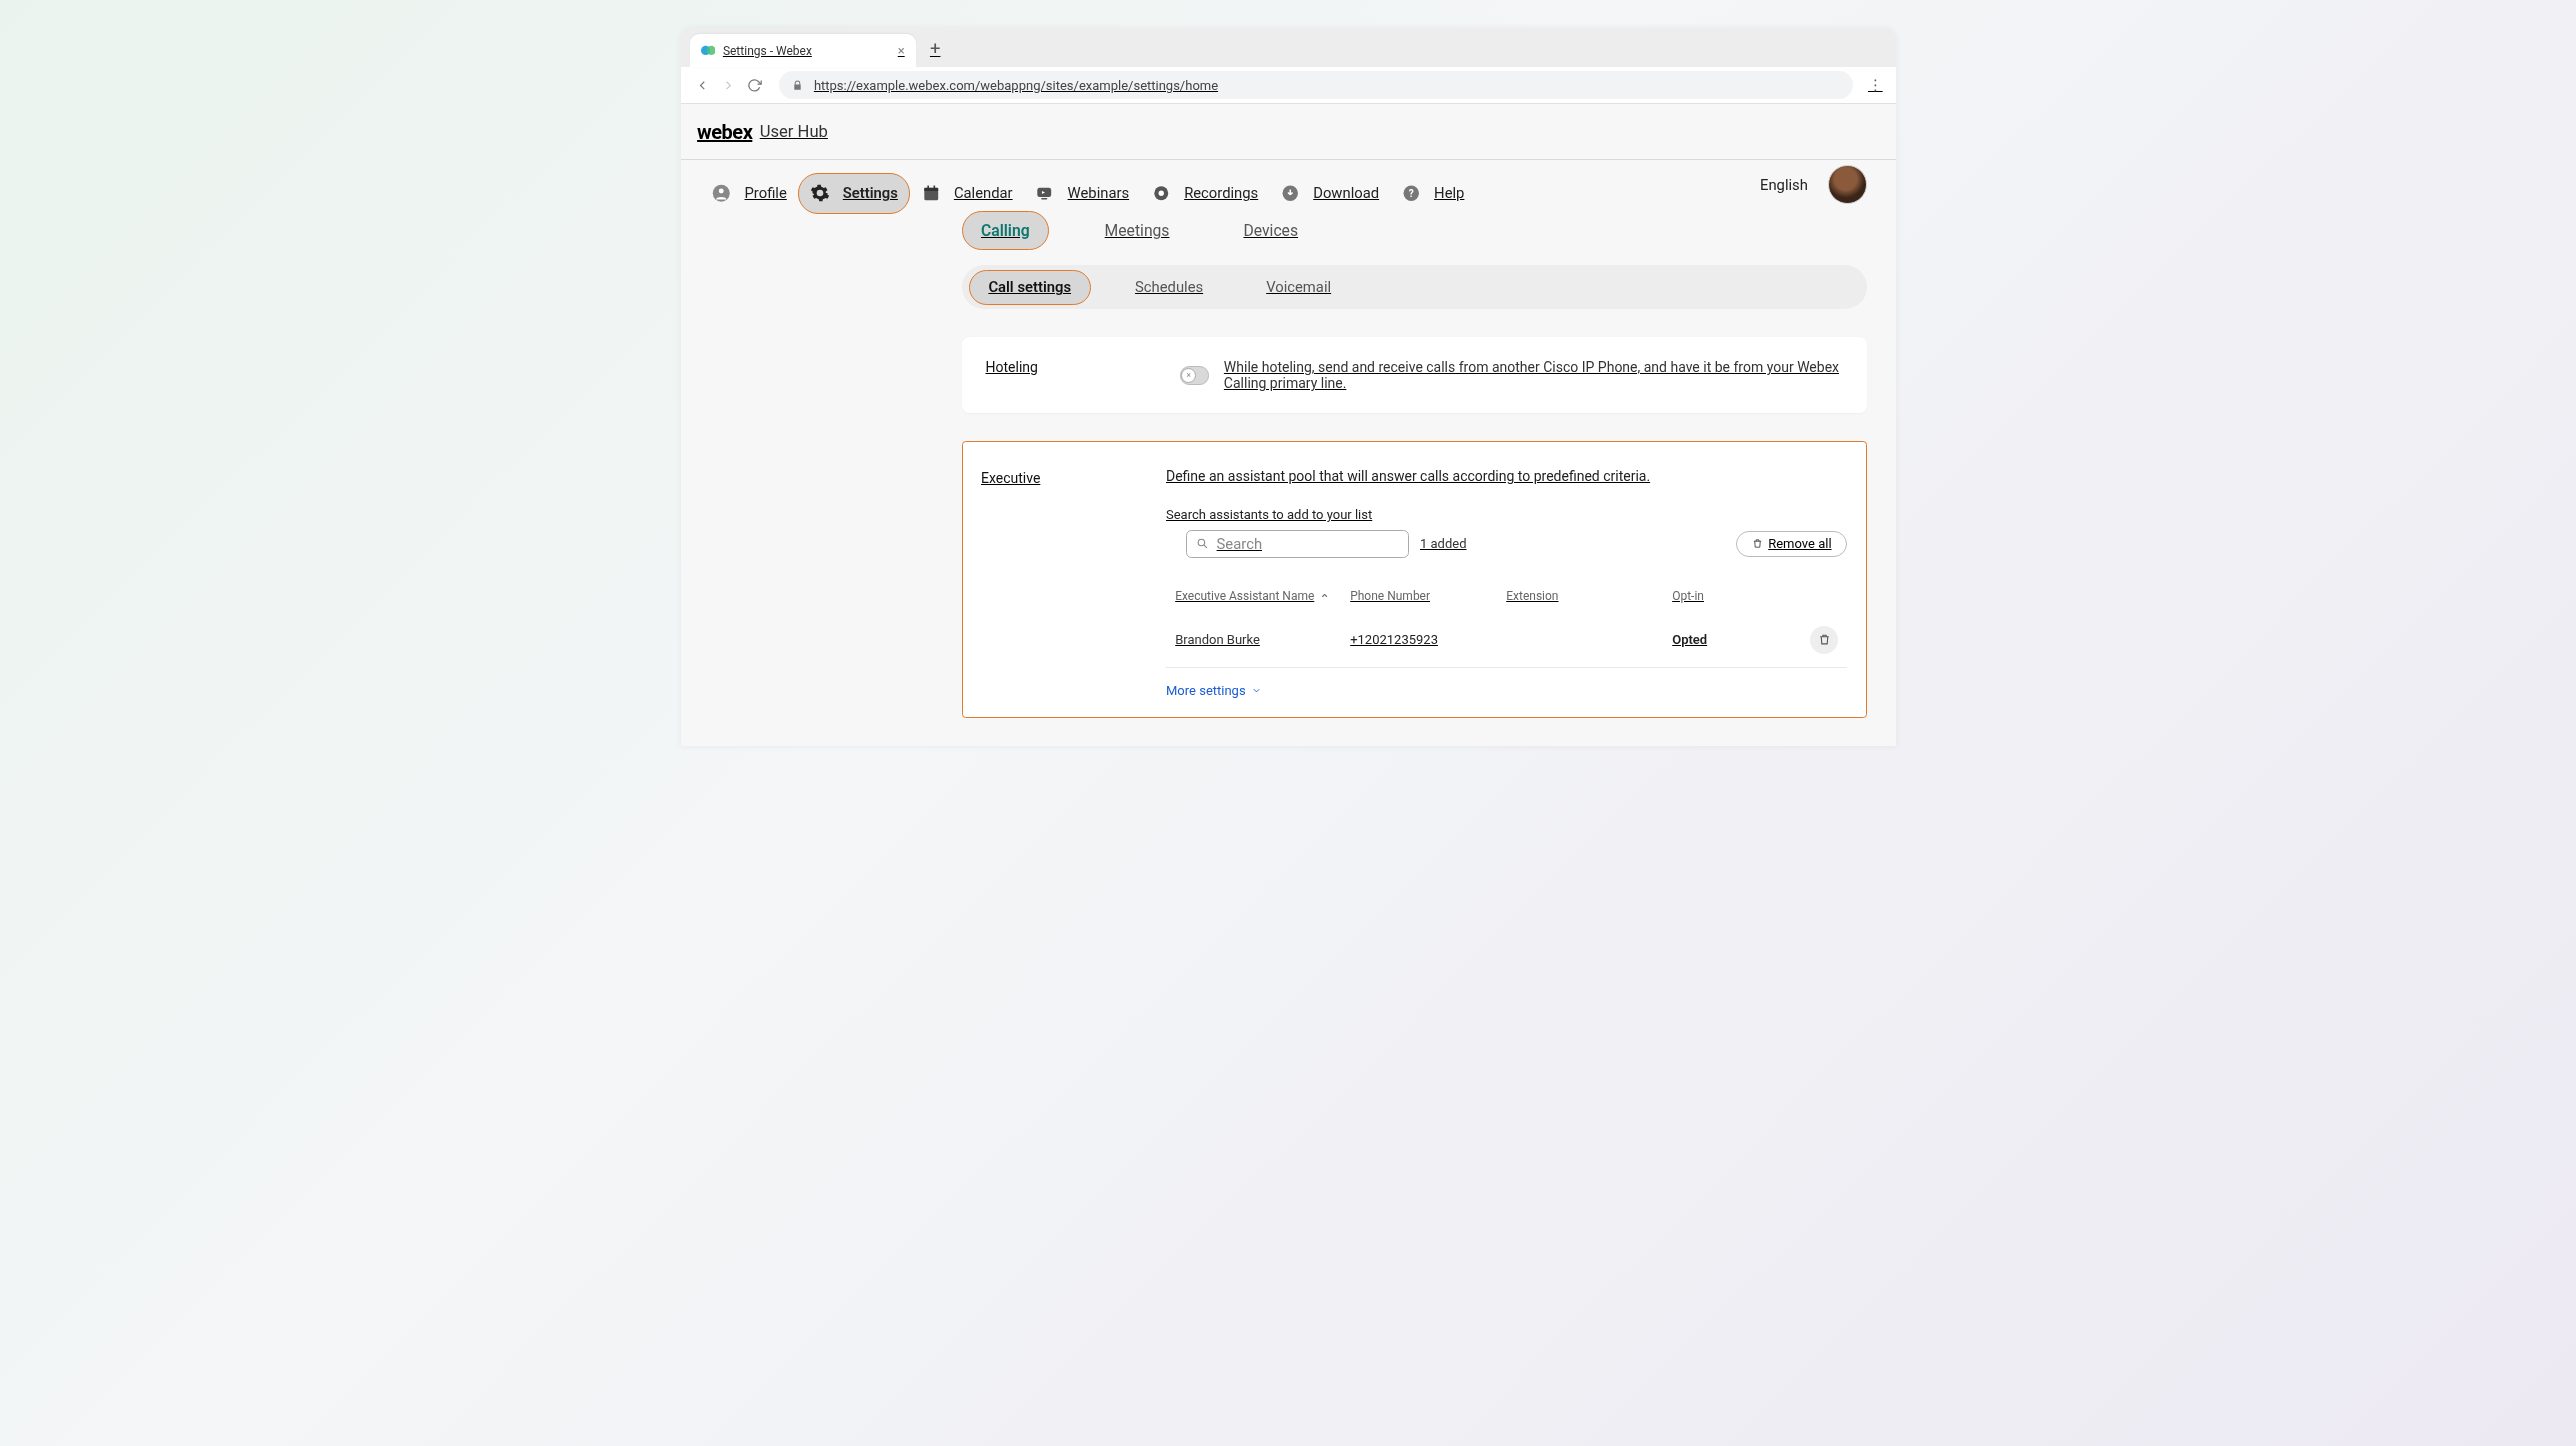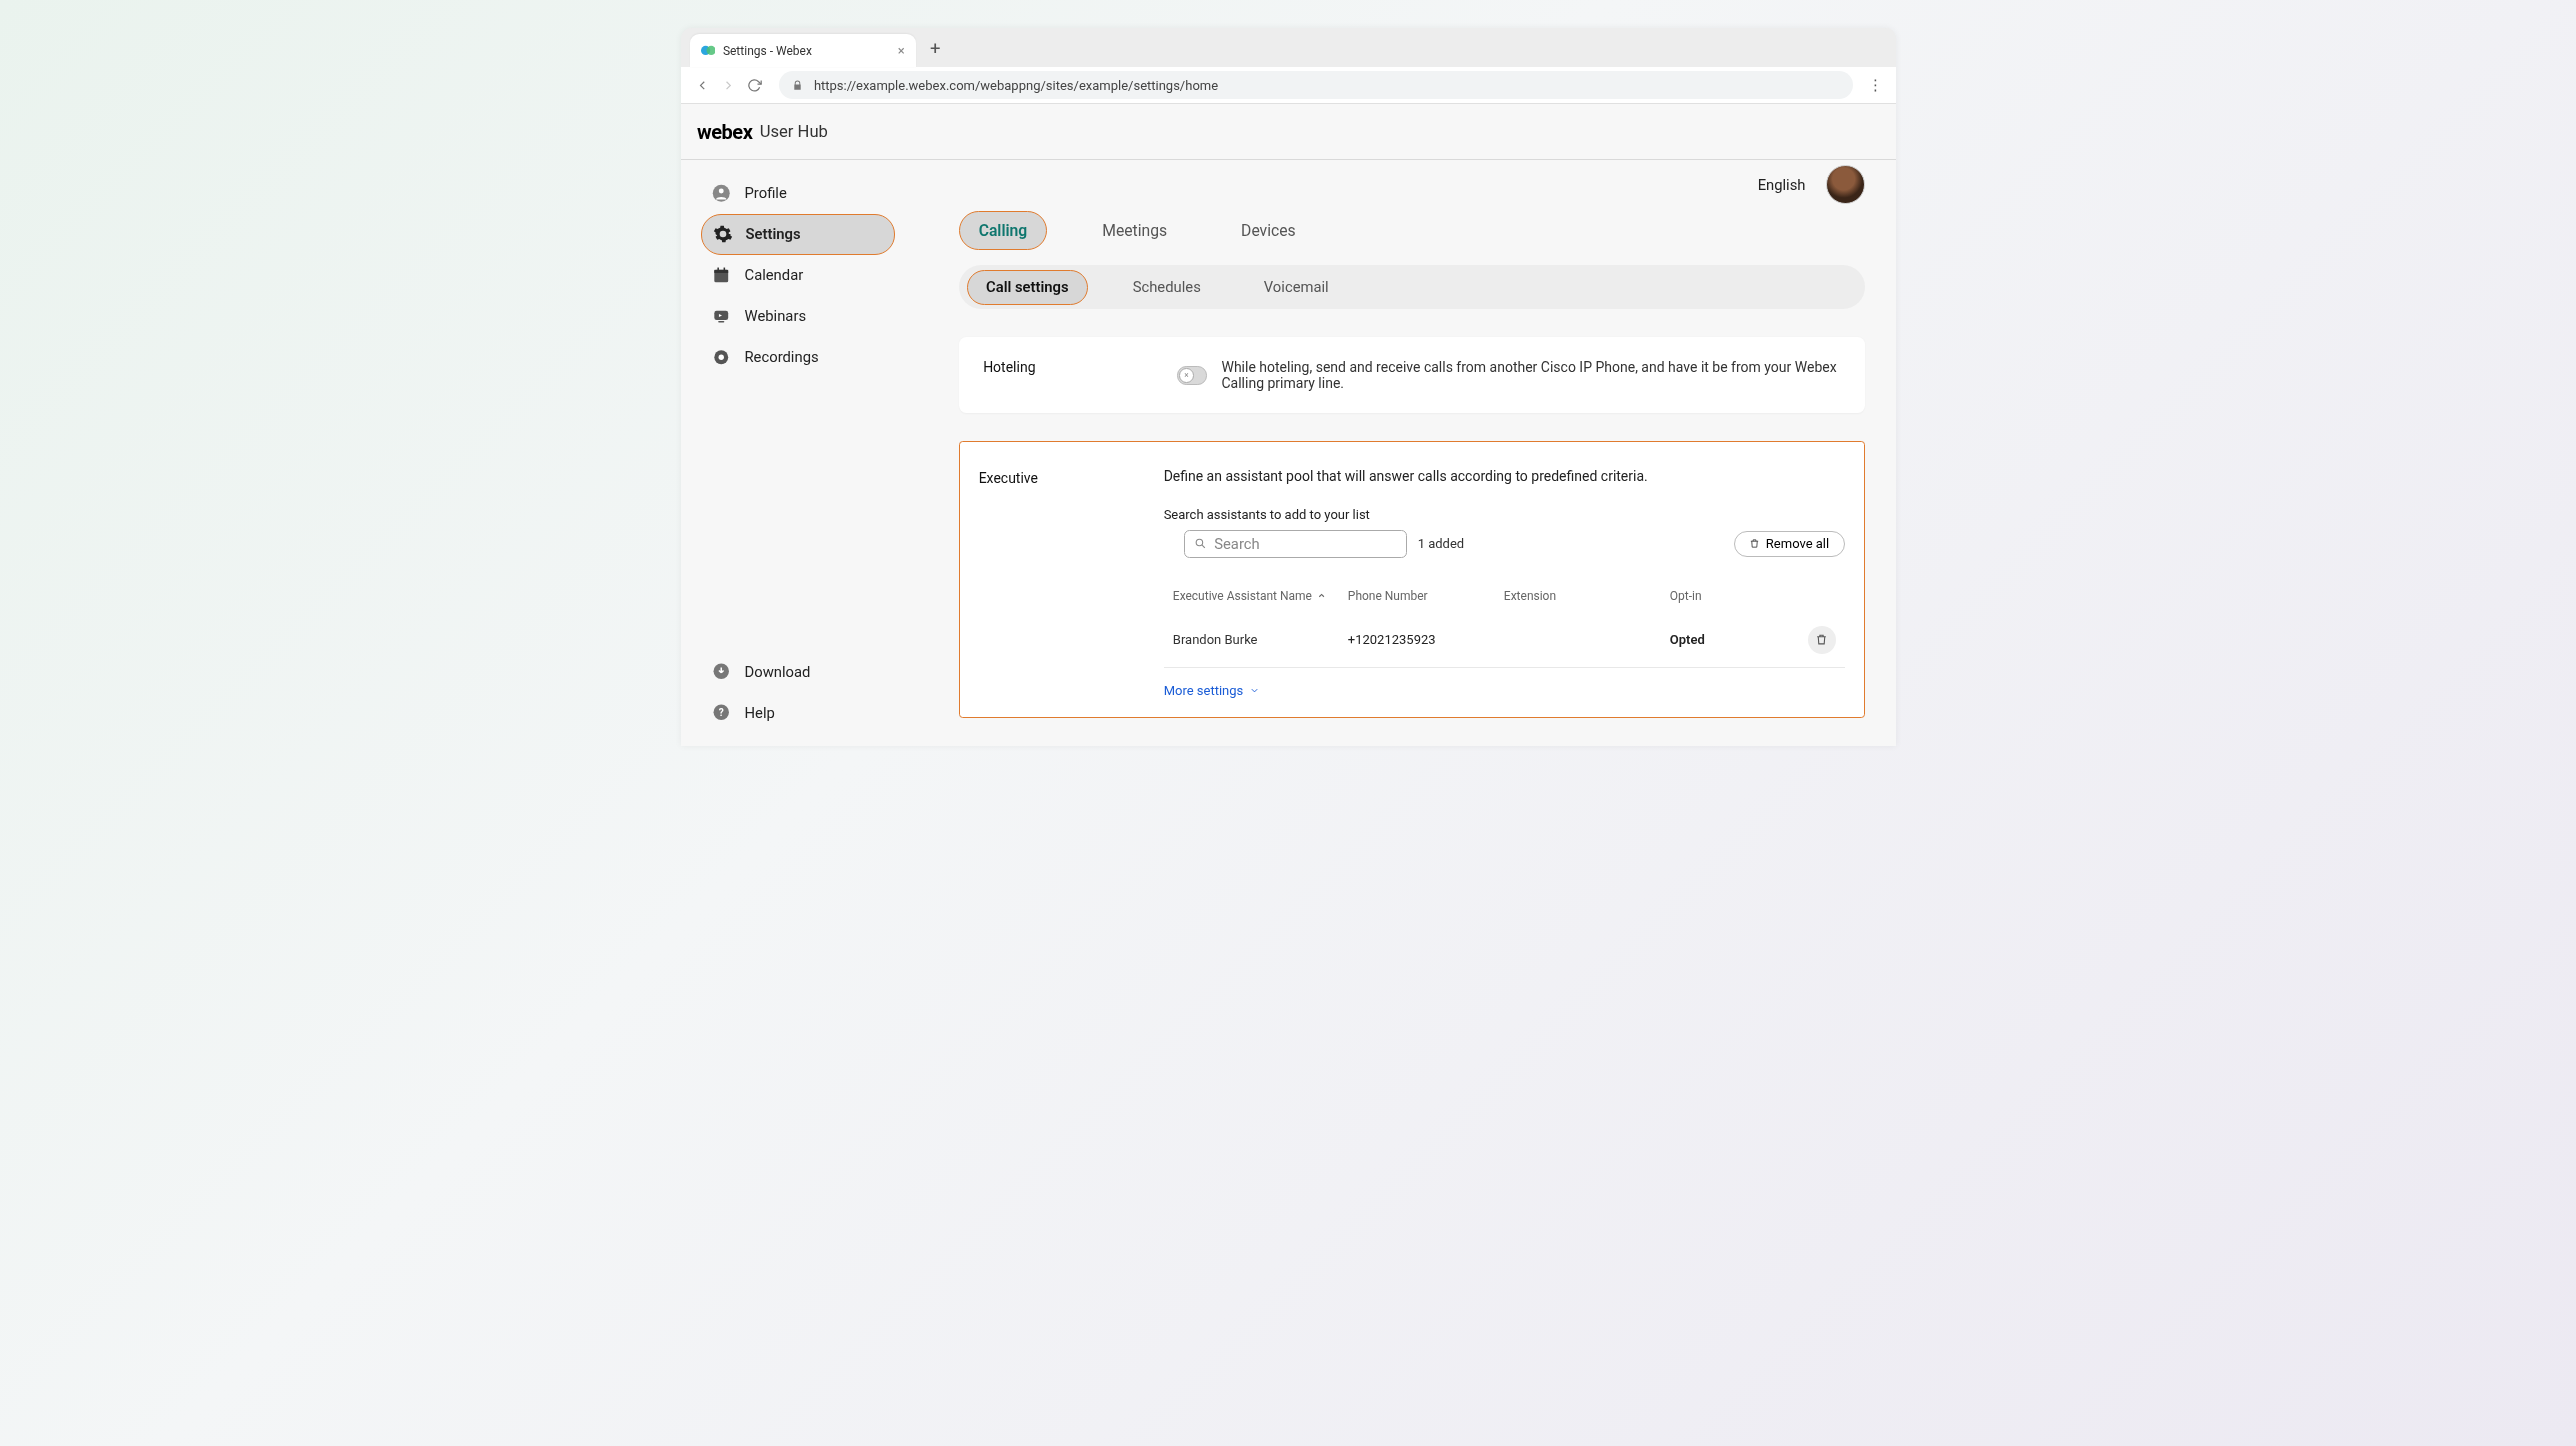--- a/index.html
+++ b/index.html
@@ -1,37 +1,37 @@
 <!DOCTYPE html>
 <html style="font-size:14.8px"><head>
   <meta charset="utf-8">
   <style>
     * { margin:0; padding:0; box-sizing:border-box; font-family: -apple-system, BlinkMacSystemFont, "Segoe UI", Roboto, Helvetica, Arial, sans-serif; }
     body { background: linear-gradient(135deg,#eaf3ee 0%, #f4f6f7 40%, #ece9f2 100%); min-height:100vh; padding:28px 0; }
-    .browser-window { width:1215px; margin:0 auto; background:#ededed; border-radius:11px 11px 0 0; box-shadow:0 0 7.4px rgba(0,0,0,0.06); }
+    .browser-window { width:1215px; margin:0 auto; background:#ededed; border-radius:11px 11px 0 0; box-shadow:0 0 7.4px rgba(0,0,0,0.06);text-decoration:underline; }
     .tab-strip { height:39px; background:#ededed; border-radius:11px 11px 0 0; display:flex; align-items:flex-end; padding-left:9.2px; }
     .tab { background:#fff; height:33px; width:226px; border-radius:9.2px 9.2px 0 0; display:flex; align-items:center; padding:0 11px; font-size:12px; color:#333; position:relative; box-shadow:0 -0.9px 1.8px rgba(0,0,0,0.05);}
     .tab-favicon { width:14.8px; height:14.8px; margin-right:7.4px; }
     .tab-close { margin-left:auto; color:#888; font-size:13px; cursor:pointer; }
     .new-tab { width:28px; height:28px; display:flex; align-items:center; justify-content:center; margin-left:5.5px; color:#555; font-size:18.5px; cursor:pointer; margin-bottom:3.7px;}
     .addr-bar { background:#fff; height:37px; display:flex; align-items:center; padding:0 9.2px; border-bottom:0.9px solid #e0e0e0; }
     .nav-icon { width:26px; height:26px; display:flex; align-items:center; justify-content:center; color:#777; font-size:16.6px; cursor:pointer; }
     .url-field { flex:1; margin:0 11px; height:28px; background:#f1f3f4; border-radius:14px; display:flex; align-items:center; padding:0 13px; font-size:13px; color:#444; }
     .lock-icon { width:13px; margin-right:9.2px; color:#777; }
     .kebab { width:22px; text-align:center; color:#555; cursor:pointer; }
 
     .app { background:#f7f7f7; min-height:627px; }
     .app-header { display:flex; align-items:center; height:55px; padding:0 16.6px; }
     .brand { font-size:20px; letter-spacing:-0.5px; }
     .brand b { font-weight:700; }
     .brand-sub { margin-left:7.4px; font-size:16.6px; color:#333; }
     .divider-line { height:0.9px; background:#d9d9d9; margin:0 0 0 0;}
 
     .app-body { display:flex; }
-    .sidebar { width:226px; padding:13px 9.2px 13px 20px; display:flex; flex-direction:column; }
+    .sidebar { width:226px; padding:13px 9.2px 13px 20px; display:flex; flex-direction:row; }
     .nav-item { display:flex; align-items:center; height:41px; padding:0 11px; border-radius:20px; font-size:14.8px; color:#222; cursor:pointer; gap:13px;}
     .nav-item.active { background:#d7d7d7; border:1.8px solid #e07b2e; font-weight:600;}
     .nav-item .icon-slot { width:20px; height:20px; display:flex; align-items:center; justify-content:center; color:#333;}
     .sidebar-spacer { flex:1; }
 
     .main { flex:1; padding:9.2px 31px 28px 55px; position:relative;}
     .top-right { position:absolute; right:31px; top:5.5px; display:flex; align-items:center; gap:20px;}
     .language { font-size:14.8px; color:#222;}
     .avatar-img { width:39px; height:39px; border-radius:50%; background:radial-gradient(circle at 45% 35%, #8b5a3c 0 35%, #3a2518 60%); border:0.9px solid #ccc;}
 

